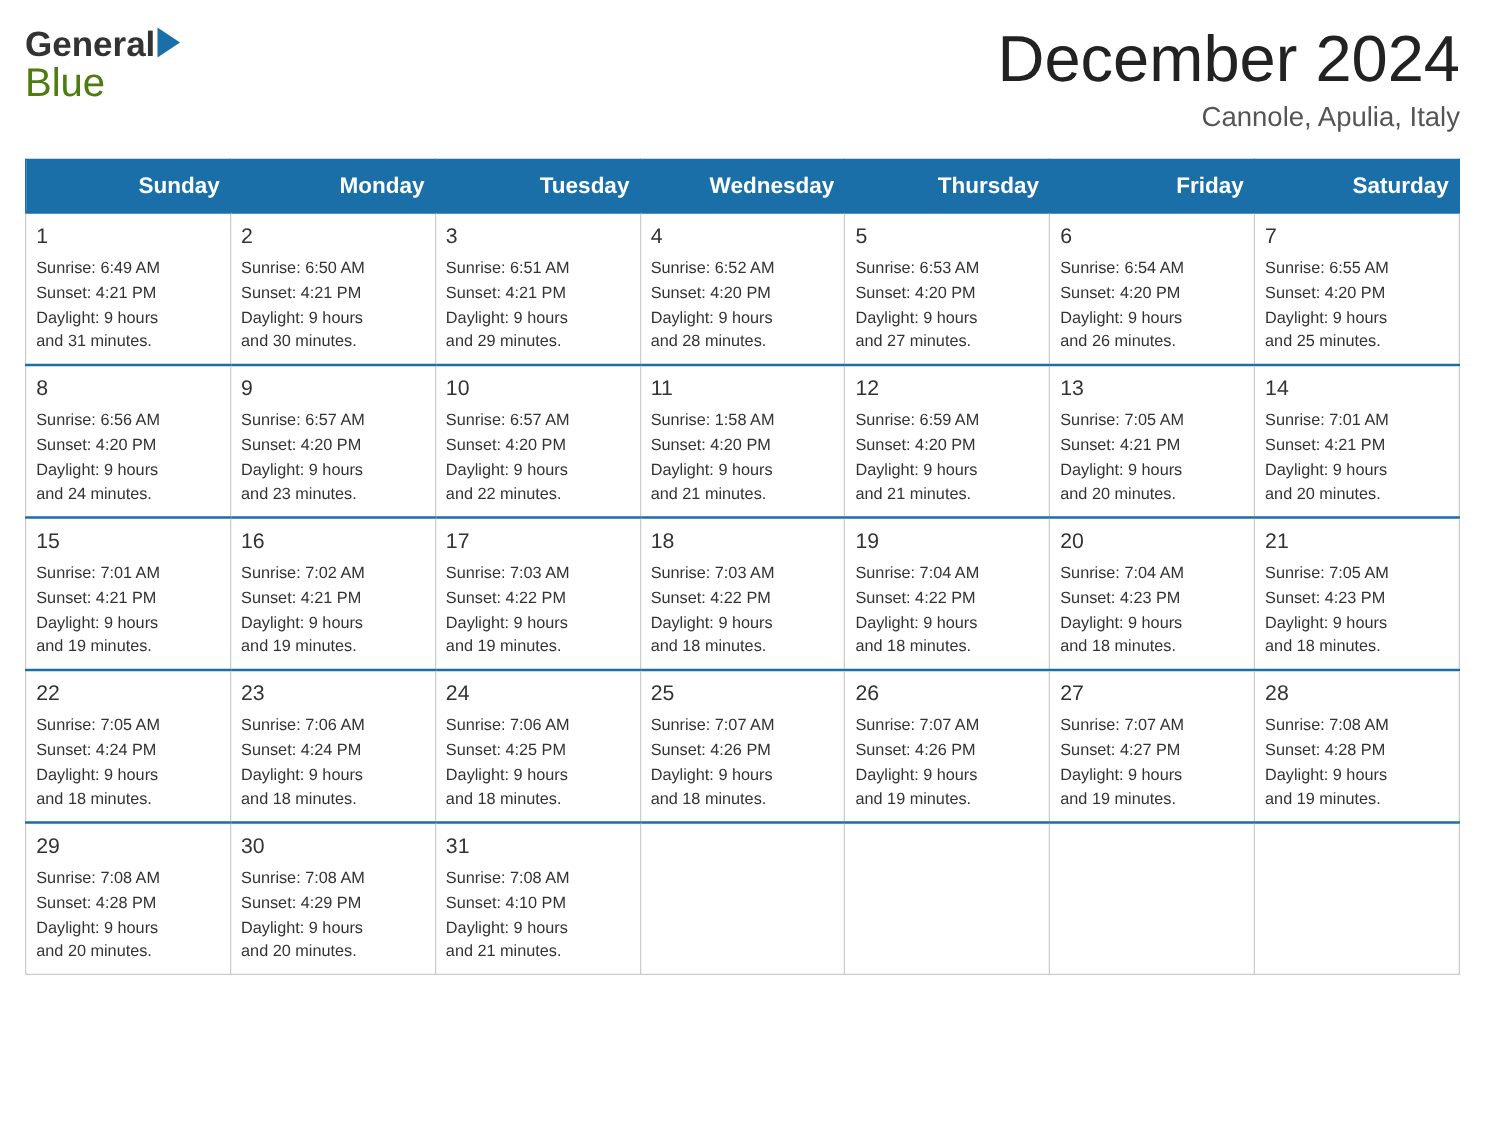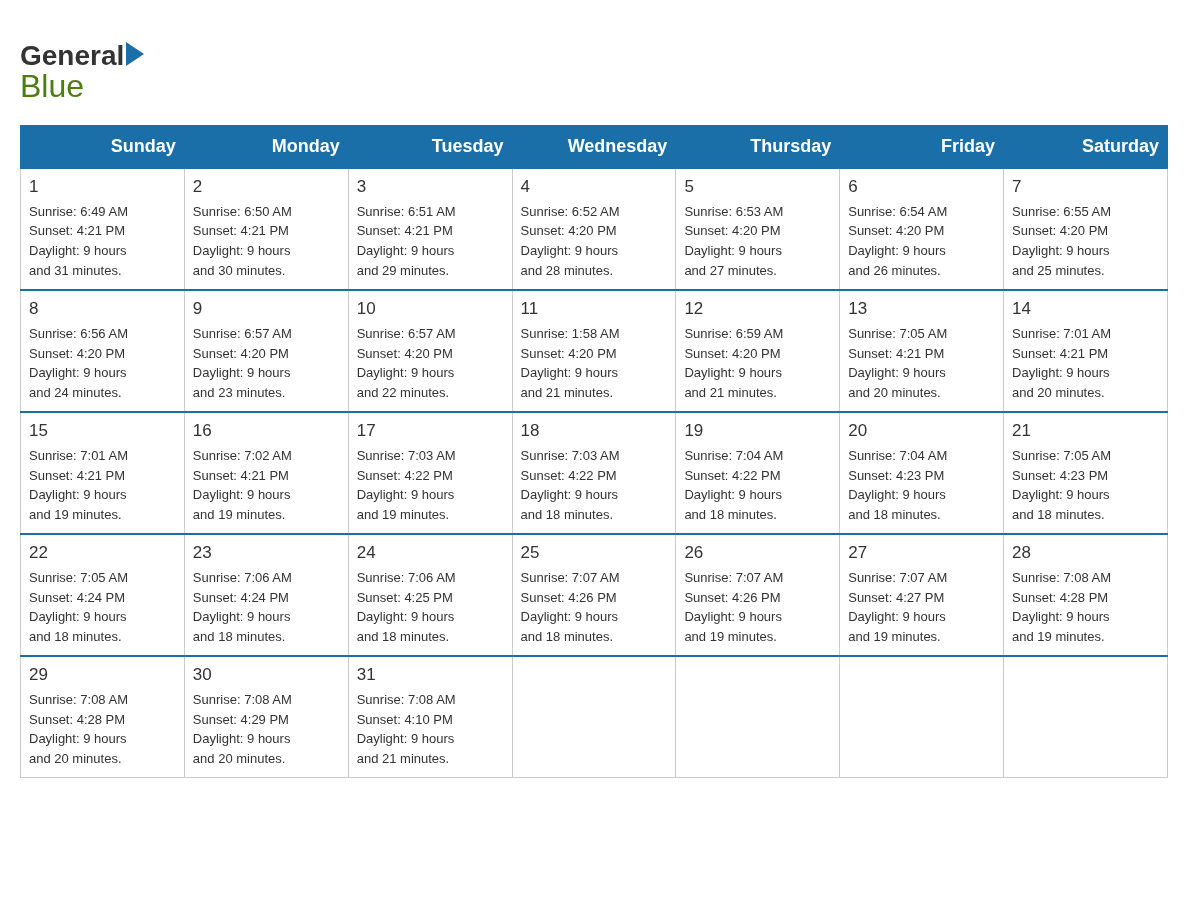--- a/index.html
+++ b/index.html
@@ -17,21 +17,20 @@
       margin-bottom: 20px;
     }
     .logo {
       display: flex;
       flex-direction: column;
       align-items: flex-start;
     }
     .logo-text {
       display: flex;
       align-items: center;
-      margin-top: 20px;
     }
     .logo-general {
       font-size: 28px;
       font-weight: bold;
       color: #333;
     }
     .logo-blue-arrow {
       width: 0;
       height: 0;
       border-left: 18px solid #1a6fa8;
@@ -105,20 +104,24 @@
 <body>
 
 <div class="header">
   <div class="logo">
     <div class="logo-text">
       <span class="logo-general">General</span>
       <div class="logo-blue-arrow"></div>
     </div>
     <span class="logo-blue">Blue</span>
   </div>
+  <div class="title-section">
+    <div class="month-title">December 2024</div>
+    <div class="location">Cannole, Apulia, Italy</div>
+  </div>
 </div>
 
 <table class="calendar">
   <thead>
     <tr>
       <th>Sunday</th>
       <th>Monday</th>
       <th>Tuesday</th>
       <th>Wednesday</th>
       <th>Thursday</th>

